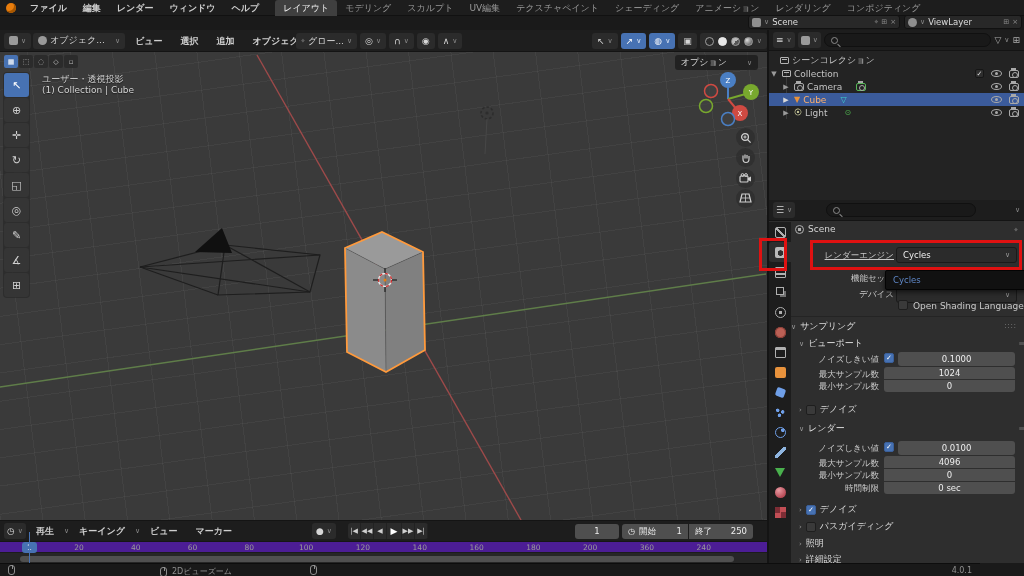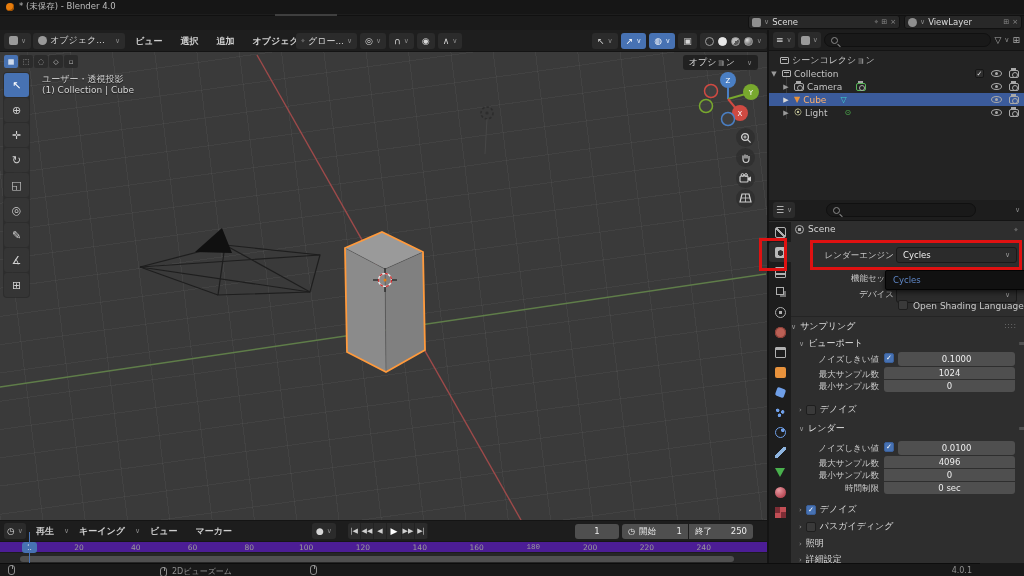--- a/index.html
+++ b/index.html
@@ -36,21 +36,21 @@
   .sphere.rend{background:radial-gradient(circle at 30% 30%,#ddd,#444);}
   #viewport{left:0;top:52px;width:768px;height:468px;position:absolute;background-color:#3a3a3a;
     background-image:
       repeating-linear-gradient(83deg, rgba(255,255,255,.045) 0 1px, transparent 1px 42px),
       repeating-linear-gradient(-8deg, rgba(255,255,255,.04) 0 1px, transparent 1px 28px);
     overflow:hidden;}
   .selmode{position:absolute;left:4px;top:3px;display:flex;gap:1px;}
   .selmode .sm{width:14px;height:13px;background:#2b2b2b;border-radius:2px;display:flex;align-items:center;justify-content:center;color:#bbb;font-size:7px;}
   .selmode .sm.active{background:#4772b3;color:#fff;}
   .vp-label{position:absolute;left:42px;color:#d2d2d2;font-size:9px;text-shadow:0 1px 1px #0008;}
-  .options-btn{position:absolute;right:10px;top:3px;background:#1d1d1dd9;border-radius:3px;height:15px;display:flex;align-items:center;gap:12px;padding:0 6px;color:#dcdcdc;}
+  .options-btn{position:absolute;right:10px;top:3px;background:#1d1d1dd9;border-radius:3px;height:15px;display:flex;align-items:center;gap:20px;padding:0 6px;color:#dcdcdc;}
   .navtool{position:absolute;left:736px;width:19px;height:19px;border-radius:50%;background:#28282896;color:#cfcfcf;display:flex;align-items:center;justify-content:center;}
   
   #toolbar{position:absolute;left:3px;top:20px;width:27px;display:flex;flex-direction:column;gap:1px;background:#2b2b2bcc;border-radius:4px;padding:1px;}
   #toolbar .tb{width:25px;height:24px;border-radius:3px;display:flex;align-items:center;justify-content:center;color:#d0d0d0;font-size:11px;background:#353535;}
   #toolbar .tb.active{background:#4772b3;color:#fff;}
 
   
   #outliner{left:768px;top:30px;width:256px;height:170px;position:absolute;background:#232323;border-left:1px solid #141414;}
   .panel-header{height:21px;background:#1d1d1d;border-bottom:1px solid #141414;display:flex;align-items:center;gap:3px;padding:0 4px;}
   .search{background:#191919;border:1px solid #101010;border-radius:8px;height:14px;flex:1;display:flex;align-items:center;gap:4px;padding:0 6px;color:#777;}
@@ -126,24 +126,20 @@
 
   
   .redbox{position:absolute;border:3px solid #e01111;z-index:60;background:transparent;}
   .vline{position:absolute;top:30px;left:767px;width:1px;height:533px;background:#141414;z-index:3;}
 </style>
 </head>
 <body>
 
 <div id="stage">
 
-  <div id="titlebar" class="abs">
-    <span class="logo"></span>
-    <span>* (未保存) - Blender 4.0</span>
-  </div>
 
   <div id="menubar">
     <span class="logo"></span>
     <span class="menu-item">ファイル</span>
     <span class="menu-item">編集</span>
     <span class="menu-item">レンダー</span>
     <span class="menu-item">ウィンドウ</span>
     <span class="menu-item">ヘルプ</span>
     <div class="ws-tabs">
       <span class="ws-tab active">レイアウト</span>
@@ -482,21 +478,21 @@
       <div class="ptab">
           <span class="pi pi-material"></span>
         </div>
       <div class="ptab">
           <span class="pi pi-texture"></span>
         </div>
     </div>
 
     <div class="pc" style="top:0;height:363px;left:22px;width:234px;">
 
-      <span class="prow-label" style="top:50px;right:131px;width:80px;">レンダーエンジン</span>
+      <span class="prow-label" style="top:50px;right:131px;width:80px;text-decoration:underline;">レンダーエンジン</span>
       <div class="dropdown" style="left:105px;top:47px;width:121px;">
         <span>Cycles</span>
           <span class="dd">∨</span>
       </div>
 
       <span class="prow-label" style="top:73px;right:131px;width:60px;">機能セット</span>
       <div class="dropdown" style="left:105px;top:71px;width:121px;">
           <span class="dd">∨</span>
         </div>
 
@@ -611,23 +607,23 @@
     <div id="tl-ruler">
       <div class="playhead"><span>1</span></div>
     <span class="tick" style="left: 78.96px;">20</span>
         <span class="tick" style="left: 135.76px;">40</span>
         <span class="tick" style="left: 192.56px;">60</span>
         <span class="tick" style="left: 249.36px;">80</span>
         <span class="tick" style="left: 306.16px;">100</span>
         <span class="tick" style="left: 362.96px;">120</span>
         <span class="tick" style="left: 419.76px;">140</span>
         <span class="tick" style="left: 476.56px;">160</span>
-        <span class="tick" style="left: 533.36px; font-family: Liberation Mono, monospace;">180</span>
+        <span class="tick" style="left: 533.36px;">180</span>
         <span class="tick" style="left: 590.16px;">200</span>
-        <span class="tick" style="left: 646.96px;">220</span>
+        <span class="tick" style="left: 646.96px;">360</span>
         <span class="tick" style="left: 703.76px;">240</span>
       </div>
     <div class="playline"></div>
     <div class="scrollbar"></div>
   </div>
 
   <div class="vline"></div>
 
   <div id="statusbar">
     <span class="mouseic" style="position:absolute;left:8px;top:1px;"></span>

